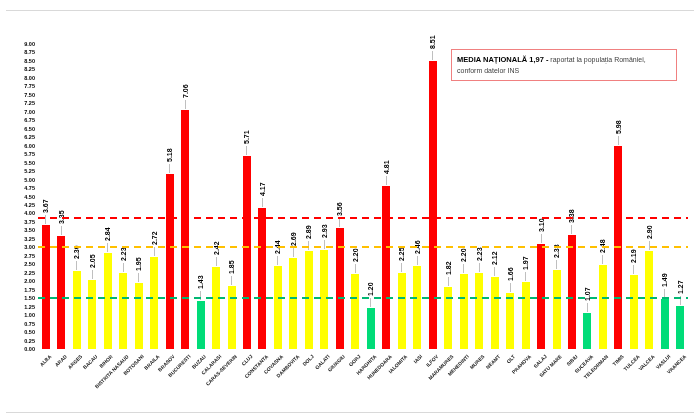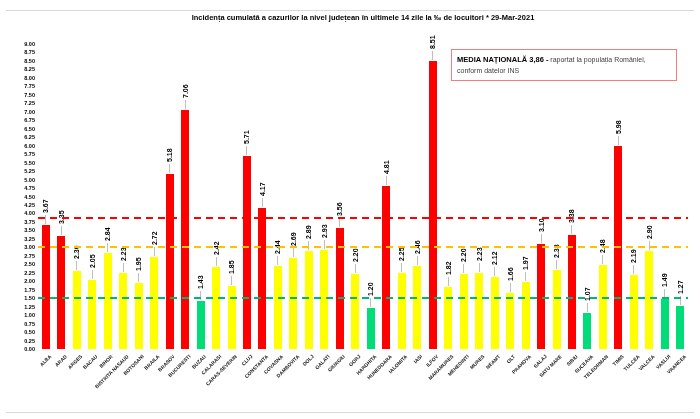--- a/index.html
+++ b/index.html
@@ -22,21 +22,20 @@
          white-space:nowrap;transform-origin:0 0;transform:rotate(-90deg);}
   .xlabel{position:absolute;font-size:5px;line-height:5px;font-weight:bold;color:#1a1a1a;
          white-space:nowrap;transform-origin:100% 0;transform:rotate(-45deg);}
   .threshold{position:absolute;height:2px;z-index:5;}
 </style>
 </head>
 <body>
 
 <div id="stage">
   <div id="frame"></div>
-  <div id="chart-title">Incidența cumulată a cazurilor la nivel județean în ultimele 14 zile la ‰ de locuitori * 29-Mar-2021</div>
   <div id="plot">
       <div class="ytick" style="top: 346px;">0.00</div>
       <div class="ytick" style="top: 337.528px;">0.25</div>
       <div class="ytick" style="top: 329.056px;">0.50</div>
       <div class="ytick" style="top: 320.583px;">0.75</div>
       <div class="ytick" style="top: 312.111px;">1.00</div>
       <div class="ytick" style="top: 303.639px;">1.25</div>
       <div class="ytick" style="top: 295.167px;">1.50</div>
       <div class="ytick" style="top: 286.694px;">1.75</div>
       <div class="ytick" style="top: 278.222px;">2.00</div>
@@ -233,14 +232,14 @@
       <div class="vlabel" style="left: 661.3px; top: 286.5px;">1.49</div>
       <div class="xlabel" style="right: 32.2px; top: 354px;">VASLUI</div>
       <div class="bar" style="left: 676.3px; top: 306px; width: 8px; height: 43px; background: rgb(0, 220, 120);"></div>
       <div class="leader" style="left: 679.8px; top: 296px; height: 9px;"></div>
       <div class="vlabel" style="left: 676.8px; top: 294px;">1.27</div>
       <div class="xlabel" style="right: 16.7px; top: 354px;">VRANCEA</div>
       <div class="threshold" style="left: 38px; width: 650px; top: 217.2px; background: repeating-linear-gradient(90deg, rgb(255, 0, 0) 0px, rgb(255, 0, 0) 7px, transparent 7px, transparent 12px);"></div>
       <div class="threshold" style="left: 38px; width: 650px; top: 246.3px; background: repeating-linear-gradient(90deg, rgb(255, 192, 0) 0px, rgb(255, 192, 0) 7px, transparent 7px, transparent 12px);"></div>
       <div class="threshold" style="left: 38px; width: 650px; top: 297.2px; background: repeating-linear-gradient(90deg, rgb(0, 184, 115) 0px, rgb(0, 184, 115) 7px, transparent 7px, transparent 12px);"></div>
     </div>
-  <div id="legend-box"><b>MEDIA NAȚIONALĂ  3,86 -</b><span> raportat la populația României, conform datelor INS</span></div>
+  <div id="legend-box"><b>MEDIA NAȚIONALĂ  1,97 -</b><span> raportat la populația României, conform datelor INS</span></div>
 </div>
 
 </body></html>

